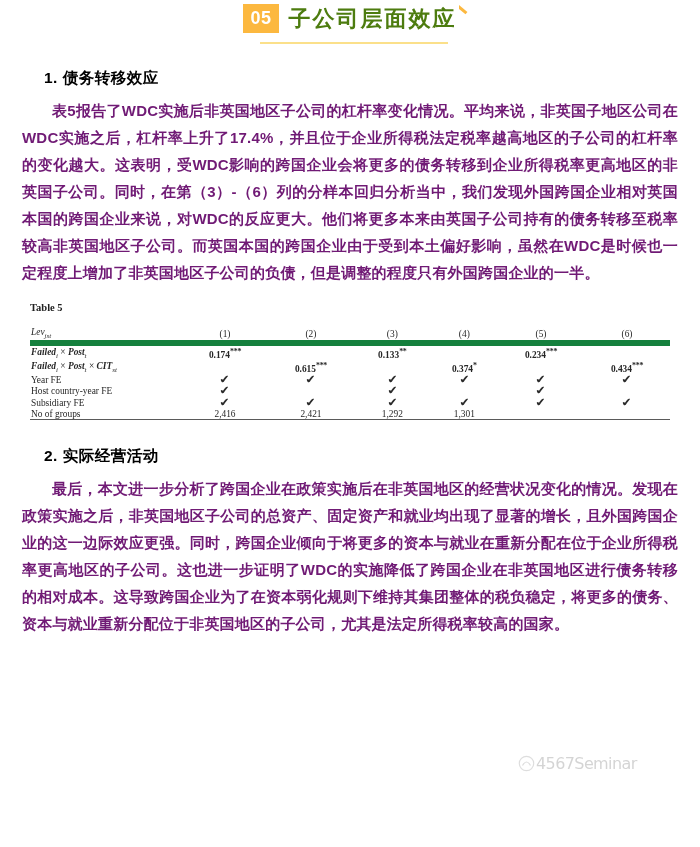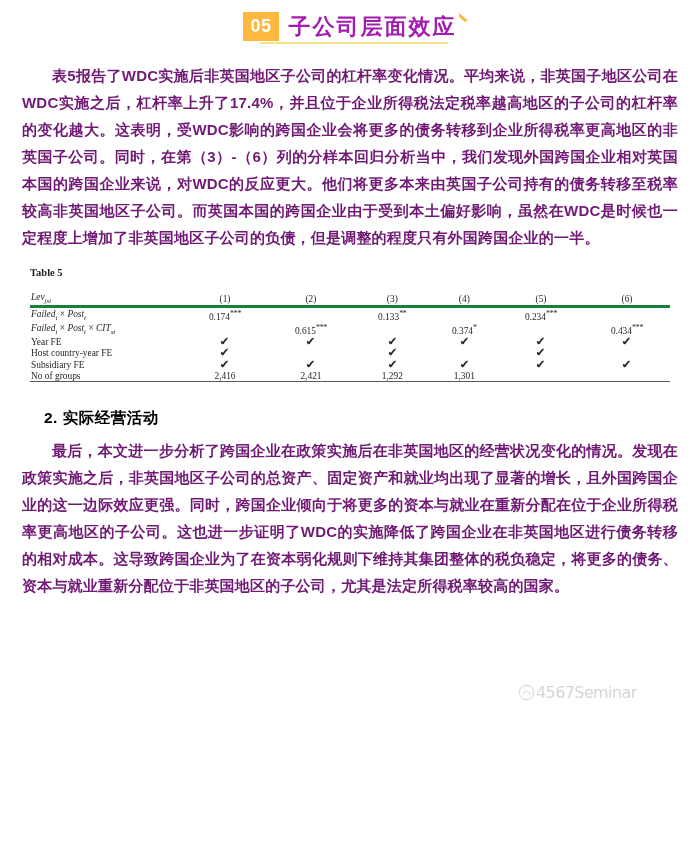--- a/index.html
+++ b/index.html
@@ -22,38 +22,38 @@
     box-sizing: border-box;
   }
 
   
   .banner {
     position: relative;
     height: 50px;
     display: flex;
     align-items: flex-start;
     justify-content: center;
-    padding-top: 12px;
+    padding-top: 4px;
   }
   .banner-inner {
     position: relative;
     display: inline-flex;
     align-items: center;
   }
   .banner-num {
     background: #fcb83f;
     color: #ffffff;
     font-weight: bold;
     font-size: 18px;
     line-height: 1;
     padding: 5px 7px 6px 7px;
     letter-spacing: 0.5px;
   }
   .banner-title {
-    color: #a21caf;
+    color: #4d7c0f;
     font-weight: bold;
     font-size: 22px;
     line-height: 1;
     margin-left: 10px;
     letter-spacing: 2px;
     white-space: nowrap;
   }
   .banner-tick {
     position: absolute;
     right: -13px;
@@ -132,42 +132,42 @@
     font-family: "Liberation Serif", "DejaVu Serif", serif;
     font-size: 9.4px;
     color: #262626;
   }
   table.stat td, table.stat th {
     padding: 0.6px 1px;
     font-weight: normal;
     vertical-align: bottom;
   }
   .rule-top td { border-top: 1.6px solid #5a5a5a; }
-  .rule-mid td { border-bottom: 3px solid #15803d; }
+  .rule-mid td { border-bottom: 6px solid #15803d; }
   .rule-end td { border-top: 1.6px solid #5a5a5a; height: 4px; }
   .lbl { text-align: left; white-space: nowrap; padding-left: 2px; width: 150px; }
   .val { text-align: center; white-space: nowrap; }
   .grp { text-align: center; font-size: 9.4px; }
-  .bold { font-weight: normal; }
+  .bold { font-weight: bold; }
   .ital { font-style: italic; }
   .sub { font-size: 7px; vertical-align: sub; font-style: italic; }
   .chk {
     display: inline-block;
     font-size: 11px;
     line-height: 9px;
     color: #2b2b2b;
     transform: scaleX(1.15) rotate(-6deg);
   }
   .sig { font-size: 8px; vertical-align: super; letter-spacing: -0.3px; }
 
   
   .watermark {
     position: absolute;
     left: 496px;
-    top: 420px;
+    top: 456px;
     display: flex;
     align-items: center;
     opacity: 0.42;
     pointer-events: none;
     user-select: none;
   }
   .wm-logo {
     width: 17px;
     height: 17px;
     margin-right: 1px;
@@ -191,20 +191,21 @@
     <div class="banner-inner">
       <span class="banner-num">05</span>
       <span class="banner-title">子公司层面效应</span>
       <span class="banner-tick"></span>
     </div>
     <div class="banner-rule"></div>
   </div>
 
   <div class="content">
 
+    <h2 class="section-heading">1. 债务转移效应</h2>
     <p class="para">表5报告了WDC实施后非英国地区子公司的杠杆率变化情况。平均来说，非英国子地区公司在WDC实施之后，杠杆率上升了17.4%，并且位于企业所得税法定税率越高地区的子公司的杠杆率的变化越大。这表明，受WDC影响的跨国企业会将更多的债务转移到企业所得税率更高地区的非英国子公司。同时，在第（3）-（6）列的分样本回归分析当中，我们发现外国跨国企业相对英国本国的跨国企业来说，对WDC的反应更大。他们将更多本来由英国子公司持有的债务转移至税率较高非英国地区子公司。而英国本国的跨国企业由于受到本土偏好影响，虽然在WDC是时候也一定程度上增加了非英国地区子公司的负债，但是调整的程度只有外国跨国企业的一半。</p>
 
     <div class="table-figure">
       <div class="tbl-label">Table 5</div>
 
       <table class="stat">
         <tbody id="stat-body">
 
             <tr class="rule-mid">
               <td class="lbl"><span class="ital">Lev</span><span class="sub">jst</span></td>

